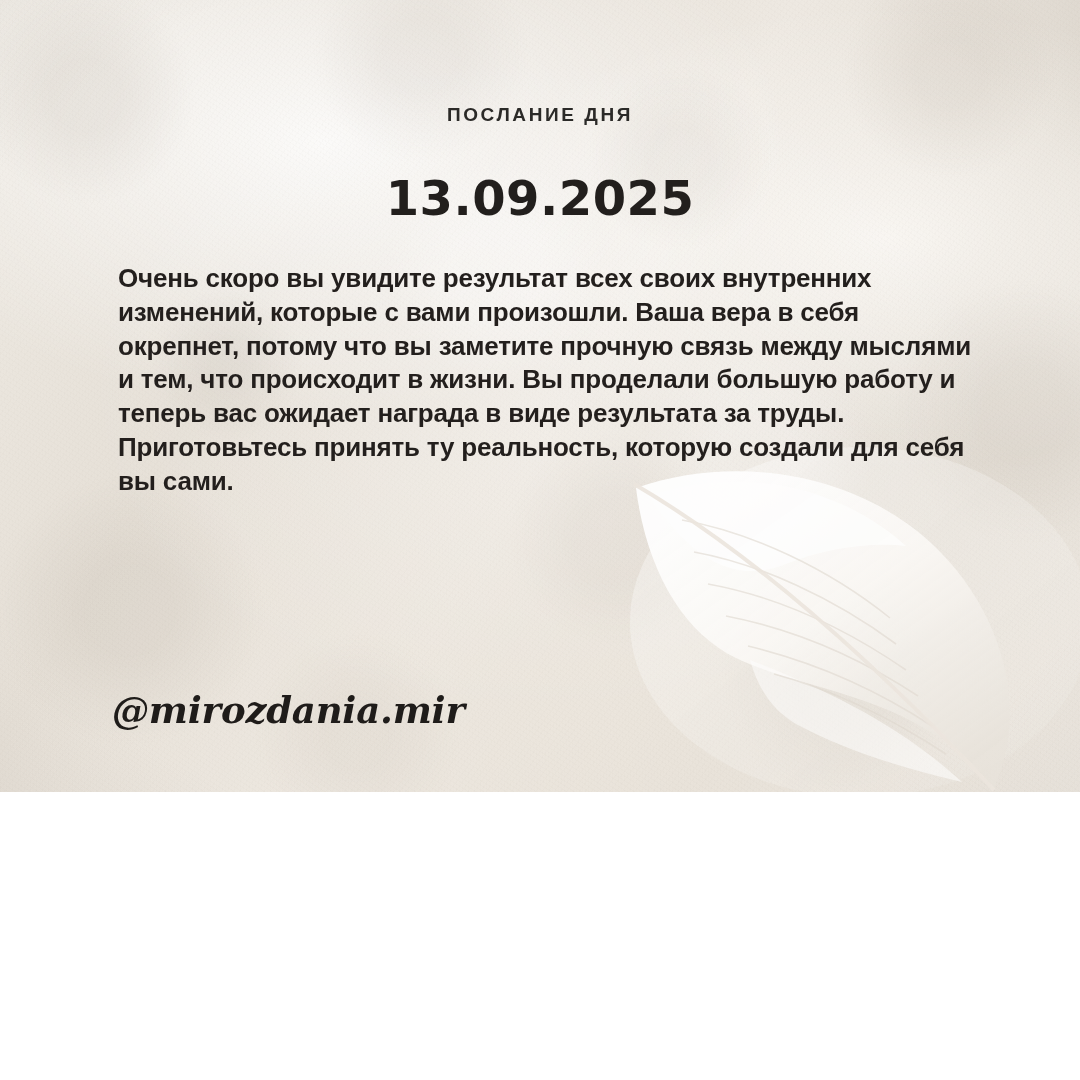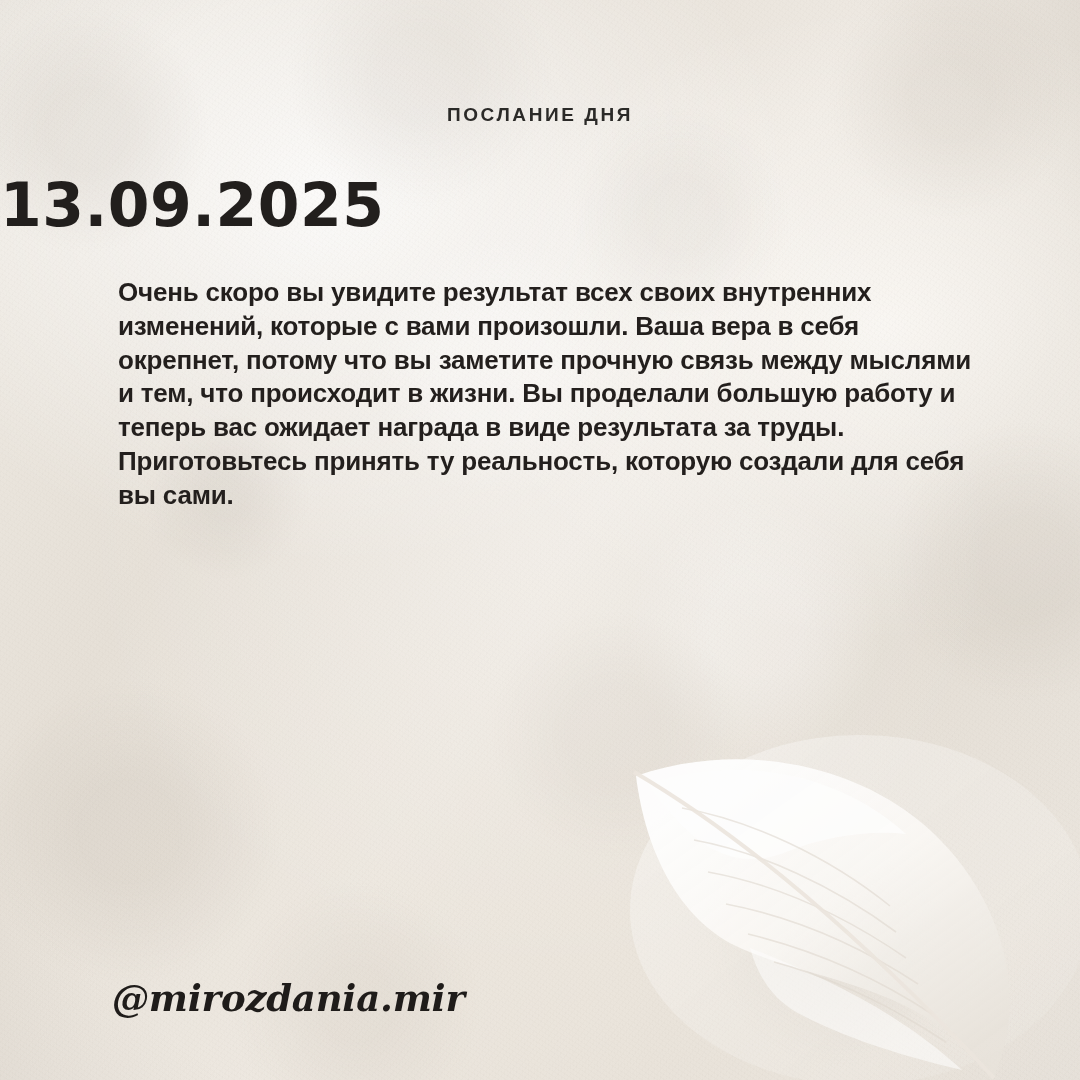--- a/index.html
+++ b/index.html
@@ -3,21 +3,21 @@
 <meta charset="utf-8">
 <style>
   html, body {
     margin: 0;
     padding: 0;
     background: #ffffff;
   }
   #card {
     position: relative;
     width: 1080px;
-    height: 1080px;
+    height: 792px;
     overflow: hidden;
     font-family: "Liberation Sans", sans-serif;
     background-color: #8b5cf6;
   }
 
   
   .bg-layer {
     position: absolute;
     inset: 0;
     pointer-events: none;
@@ -79,22 +79,23 @@
     margin-top: 104px;
     text-align: center;
     font-size: 19px;
     font-weight: 700;
     letter-spacing: 2.6px;
     color: #2b2a28;
     text-transform: uppercase;
   }
   .date {
     margin-top: 44px;
+    text-align: center;
     font-family: "DejaVu Sans", sans-serif;
-    font-size: 60px;
+    font-size: 48px;
     font-weight: 700;
     letter-spacing: 0.5px;
     color: #221f1d;
   }
   .body-text {
     margin: 36px 104px 0 118px;
     font-size: 26px;
     line-height: 1.30;
     font-weight: 600;
     color: #231f1d;

